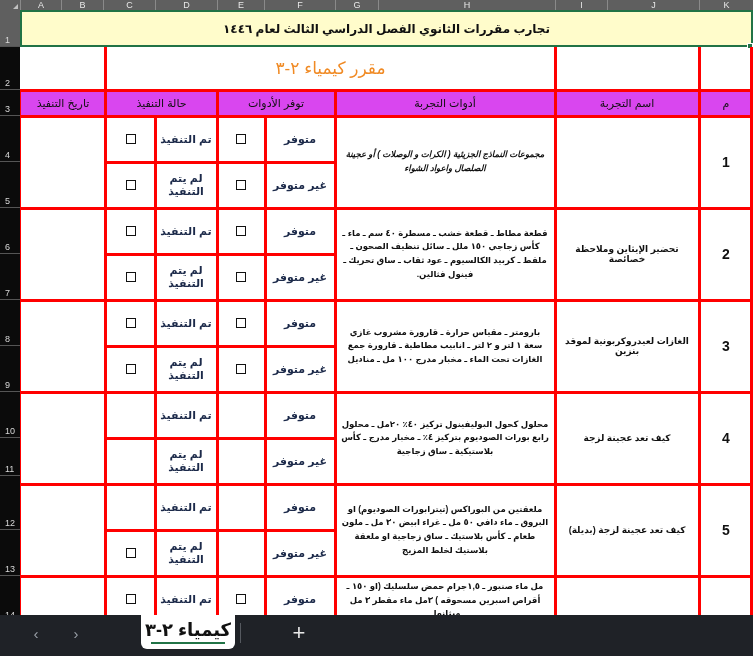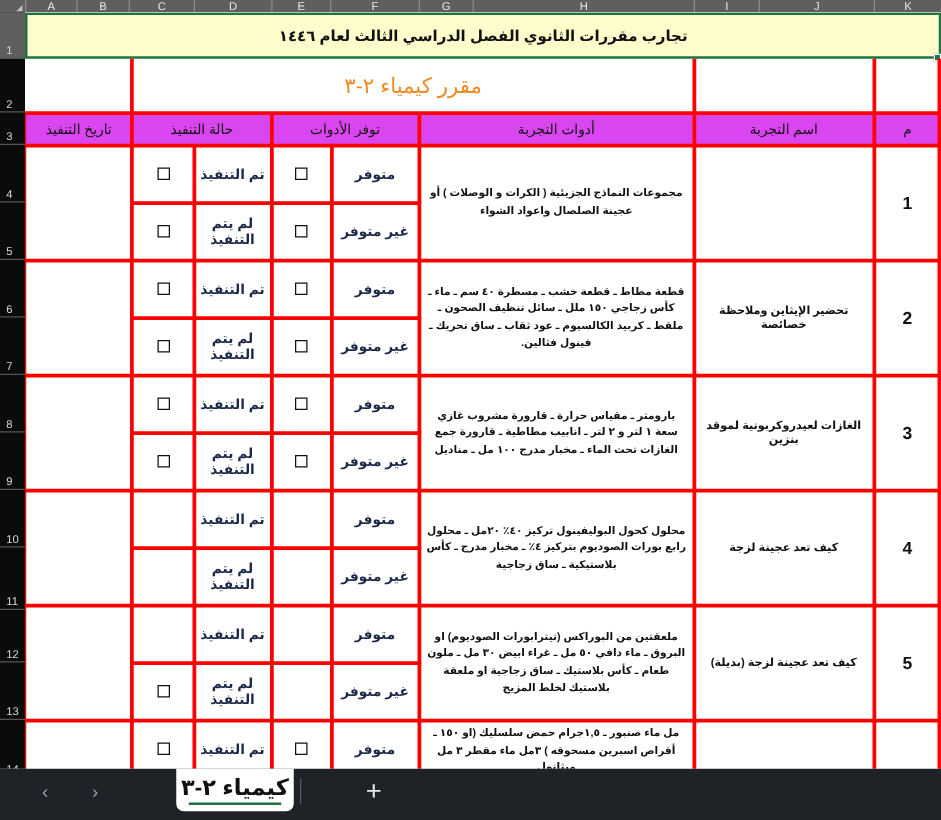--- a/index.html
+++ b/index.html
@@ -82,21 +82,21 @@
       </div>
     <div class="rowhead" style="top:290px;height:46px;">
         <span>8</span>
       </div>
     <div class="rowhead" style="top:336px;height:46px;">
         <span>9</span>
       </div>
     <div class="rowhead" style="top:382px;height:46px;">
         <span>10</span>
       </div>
-    <div class="rowhead" style="top:432px;height:46px;">
+    <div class="rowhead" style="top:420px;height:46px;">
         <span>11</span>
       </div>
     <div class="rowhead" style="top:474px;height:46px;">
         <span>12</span>
       </div>
     <div class="rowhead" style="top:520px;height:46px;">
         <span>13</span>
       </div>
     <div class="rowhead" style="top:566px;height:46px;">
         <span>14</span>
@@ -129,21 +129,21 @@
     <div class="cell hdr" style="left:535px;top:80px;width:144px;height:26px;">
         <span>اسم التجربة</span>
       </div>
     <div class="cell hdr" style="left:679px;top:80px;width:54px;height:26px;">
         <span>م</span>
       </div>
 
     <div class="cell num" style="left:679px;top:106px;width:54px;height:92px;">
         <span>1</span>
       </div>
-    <div class="cell tools" style="left:315px;top:106px;width:220px;height:92px;">
+    <div class="cell tools" style="left:315px;top:106px;width:220px;height:92px;font-style:italic;">
         <span>مجموعات النماذج الجزيئية ( الكرات و الوصلات ) أو عجينة الصلصال واعواد الشواء</span>
       </div>
     <div class="cell txt-b" style="left:245px;top:106px;width:70px;height:46px;">
         <span>متوفر</span>
       </div>
     <div class="cell" style="left:197px;top:106px;width:48px;height:46px;">
         <span class="chk"></span>
       </div>
     <div class="cell txt-b" style="left:245px;top:152px;width:70px;height:46px;">
         <span>غير متوفر</span>

